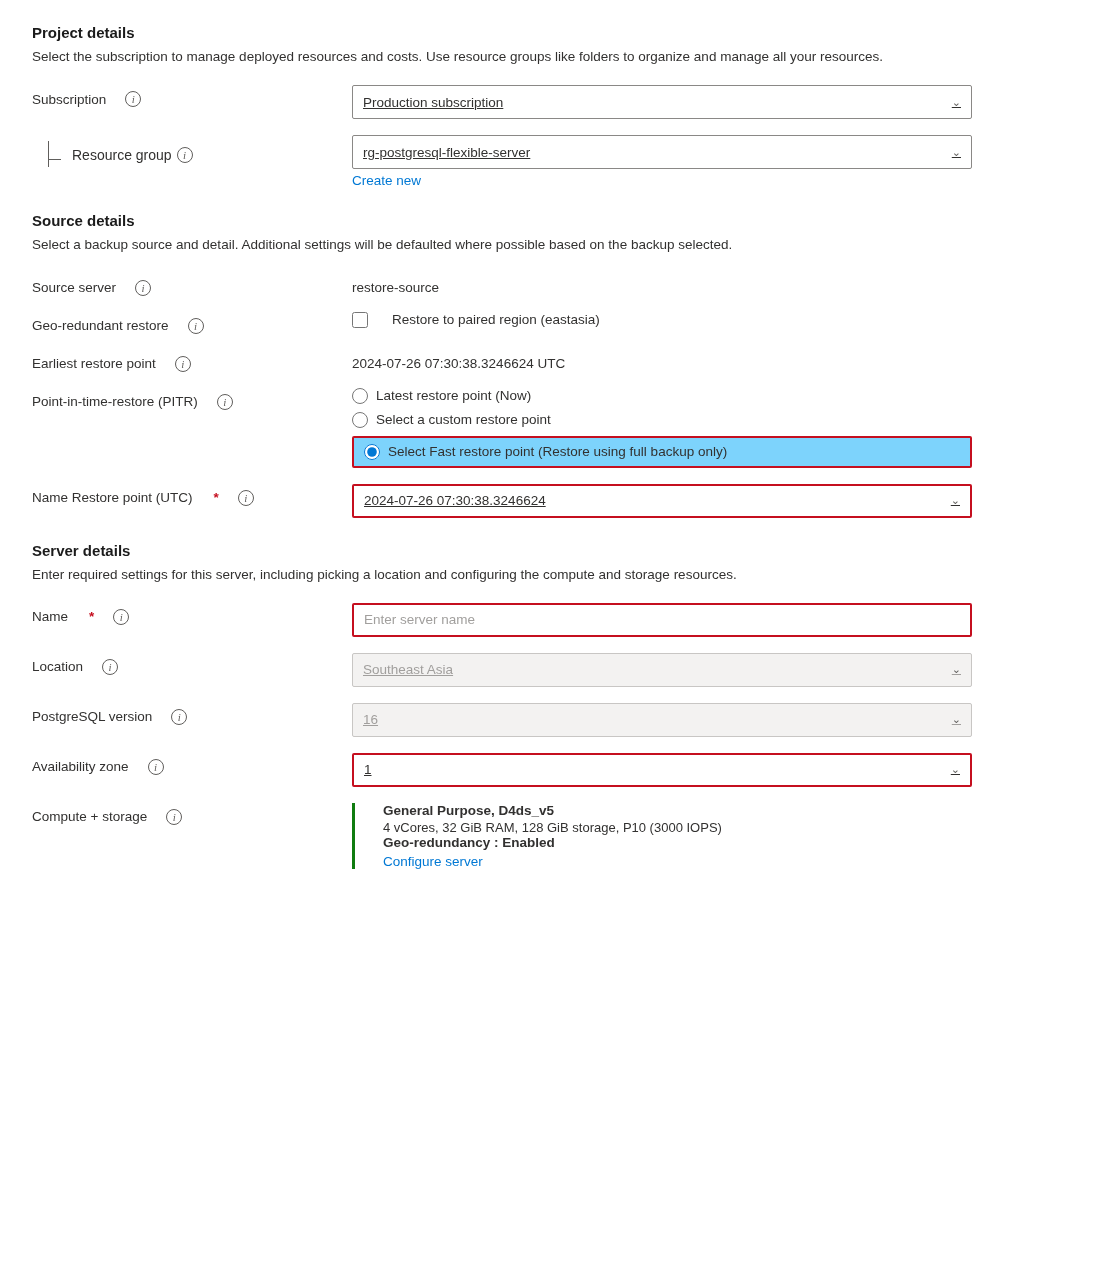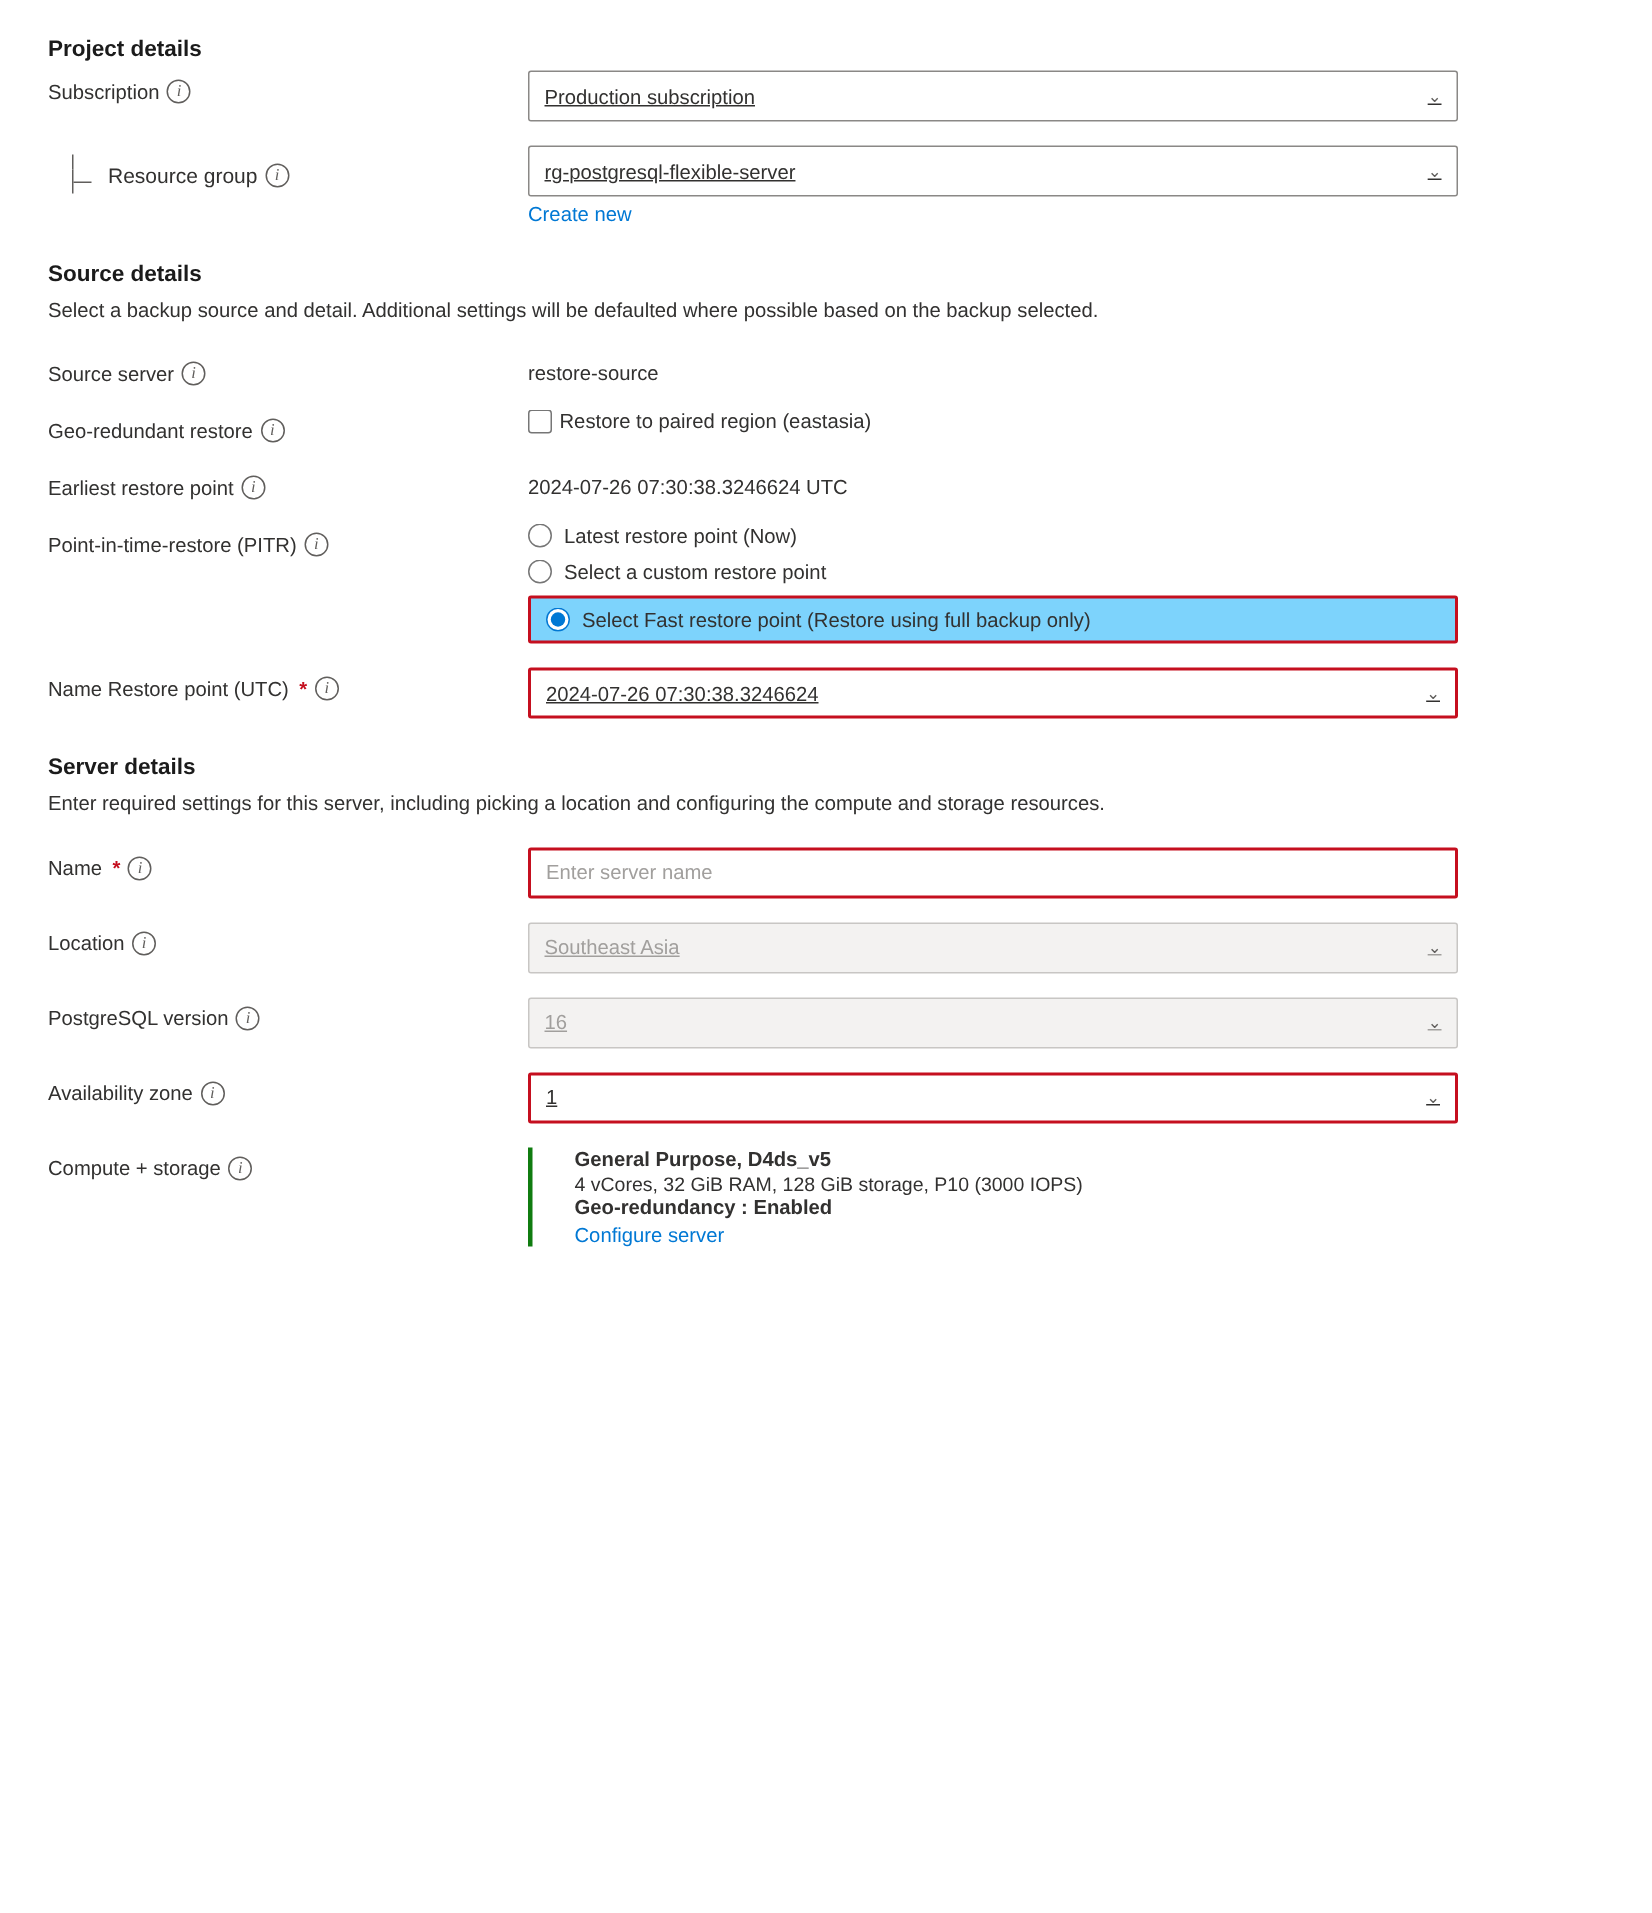--- a/index.html
+++ b/index.html
@@ -26,21 +26,21 @@
     .form-row {
       display: flex;
       align-items: flex-start;
       margin-bottom: 16px;
     }
     .form-label {
       width: 320px;
       min-width: 320px;
       display: flex;
       align-items: center;
-      gap: 5px;
+      gap: 19px;
       font-size: 13.5px;
       padding-top: 6px;
       color: #323130;
     }
     .form-label .required {
       color: #c50f1f;
       font-weight: 600;
     }
     .form-control {
       flex: 1;
@@ -136,21 +136,21 @@
       accent-color: #0078d4;
     }
     .radio-item.highlighted {
       border: 2px solid #c50f1f;
       padding: 6px 10px;
       border-radius: 2px;
       background: #7dd3fc;
     }
     .checkbox-row {
       display: flex;
-      gap: 5px;
+      gap: 24px;
       font-size: 13.5px;
     }
     .checkbox-row input[type="checkbox"] {
       width: 16px;
       height: 16px;
       margin: 0;
     }
     .static-value {
       font-size: 13.5px;
       color: #323130;
@@ -191,20 +191,21 @@
       font-weight: 700;
       font-size: 13.5px;
       color: #323130;
     }
   </style>
 </head>
 <body>
 
 <div>
   <div class="section-title">Project details</div>
+  <div class="section-desc">Select the subscription to manage deployed resources and costs. Use resource groups like folders to organize and manage all your resources.</div>
 
   <div class="form-row">
     <div class="form-label">
       <span>Subscription</span>
       <span class="info-icon">i</span>
     </div>
     <div class="form-control">
       <div class="dropdown">
         <span>Production subscription</span>
         <span class="dropdown-chevron">⌄</span>

